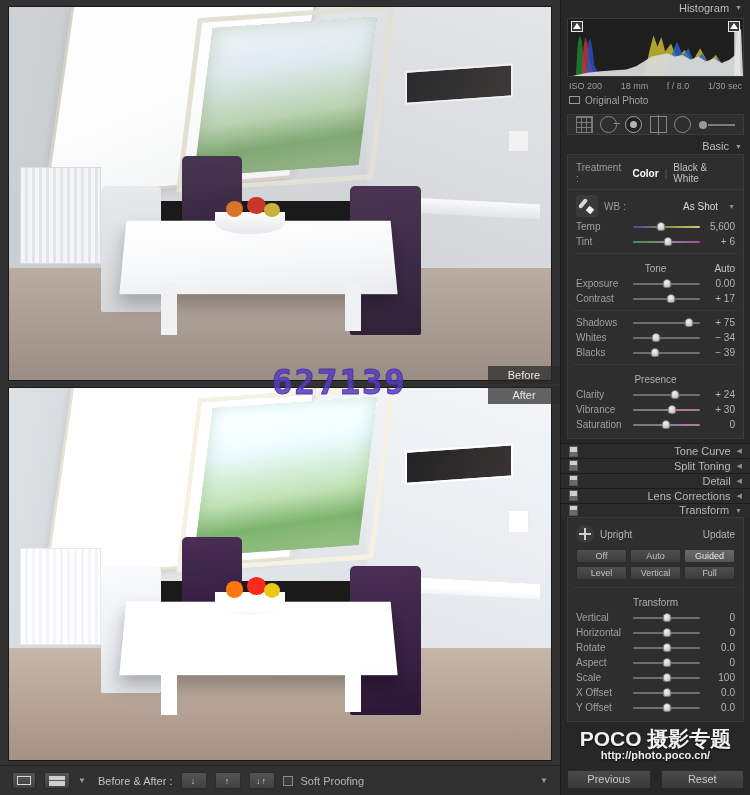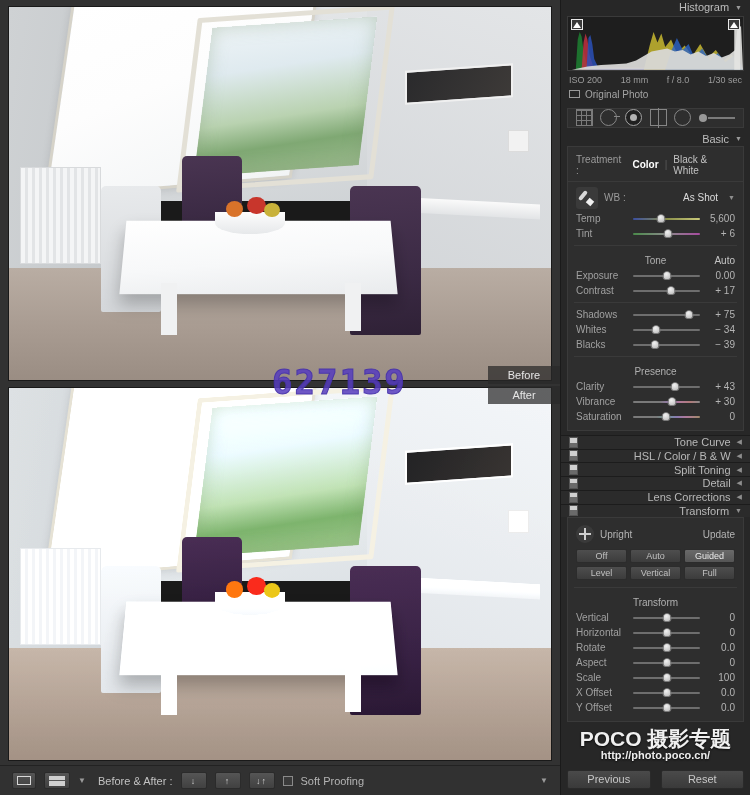--- a/index.html
+++ b/index.html
@@ -497,21 +497,21 @@
       <div class="divider"></div>
       <div class="sub-head">
         <span>Presence</span>
       </div>
       <div class="slider-row">
         <span class="sl-name">Clarity</span>
         <span class="sl-track">
           <span class="sl-line"></span>
             <span class="sl-knob" style="left:62%"></span>
         </span>
-        <span class="sl-val">+ 43</span>
+        <span class="sl-val">+ 24</span>
       </div>
       <div class="slider-row">
         <span class="sl-name">Vibrance</span>
         <span class="sl-track">
           <span class="sl-line vib"></span>
             <span class="sl-knob" style="left:58%"></span>
         </span>
         <span class="sl-val">+ 30</span>
       </div>
       <div class="slider-row">
@@ -520,25 +520,20 @@
           <span class="sl-line sat"></span>
             <span class="sl-knob" style="left:49%"></span>
         </span>
         <span class="sl-val">0</span>
       </div>
     </div>
 
     <div class="section-head">
       <span class="sec-switch"></span>
       <span class="sec-title">Tone Curve</span>
-      <span class="sec-tri">◀</span>
-    </div>
-    <div class="section-head">
-      <span class="sec-switch"></span>
-      <span class="sec-title">HSL / Color / B &amp; W</span>
       <span class="sec-tri">◀</span>
     </div>
     <div class="section-head">
       <span class="sec-switch"></span>
       <span class="sec-title">Split Toning</span>
       <span class="sec-tri">◀</span>
     </div>
     <div class="section-head">
       <span class="sec-switch"></span>
       <span class="sec-title">Detail</span>

